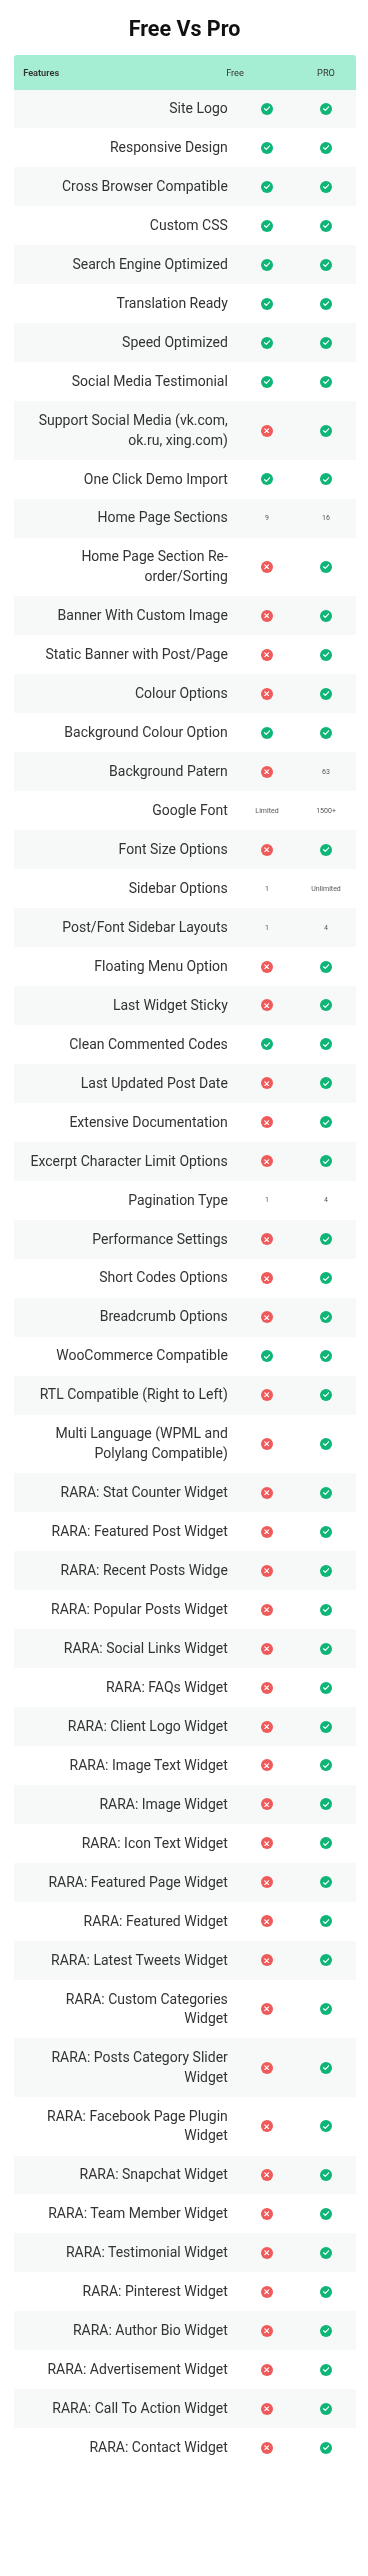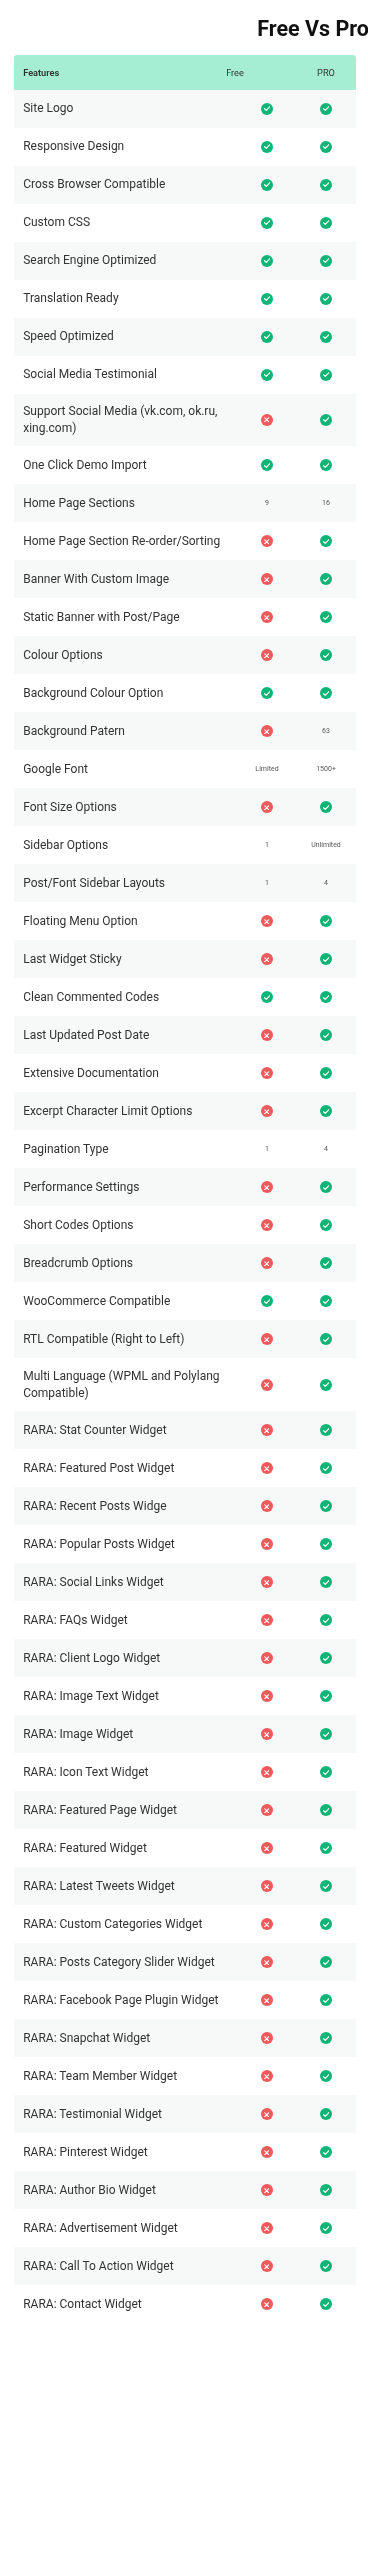--- a/index.html
+++ b/index.html
@@ -3,21 +3,21 @@
   <meta charset="utf-8">
   <style>
     * { box-sizing: border-box; margin: 0; padding: 0; }
     body {
       font-family: -apple-system, BlinkMacSystemFont, "Segoe UI", Roboto, Helvetica, Arial, sans-serif;
       background: #fff;
       width: 369px;
       color: #333;
     }
     .title {
-      text-align: right;
+      text-align: center;
       font-size: 21.5px;
       font-weight: 700;
       padding: 16px 0 13.5px;
       color: #111;
     }
     .table { width: 100%; padding: 0 13.5px 16px; }
     .thead {
       display: flex;
       background: #a5edd3;
       border-radius: 3.2px 3.2px 0 0;
@@ -41,23 +41,24 @@
     .row {
       display: flex;
       align-items: center;
       min-height: 38px;
       padding: 9.7px 0;
     }
     .row:nth-child(odd) { background: #f7f8f8; }
     .row .col-feat {
       flex: 1;
       padding: 0 9.7px;
-      font-size: 12px;
+      font-size: 14px;
       line-height: 1.4;
       color: #333;
+      text-align: right;
     }
     .row .col-val {
       width: 59px;
       text-align: center;
       font-size: 7px;
       color: #555;
     }
     .icon-check {
       display: inline-flex;
       width: 12px; height: 12px;

